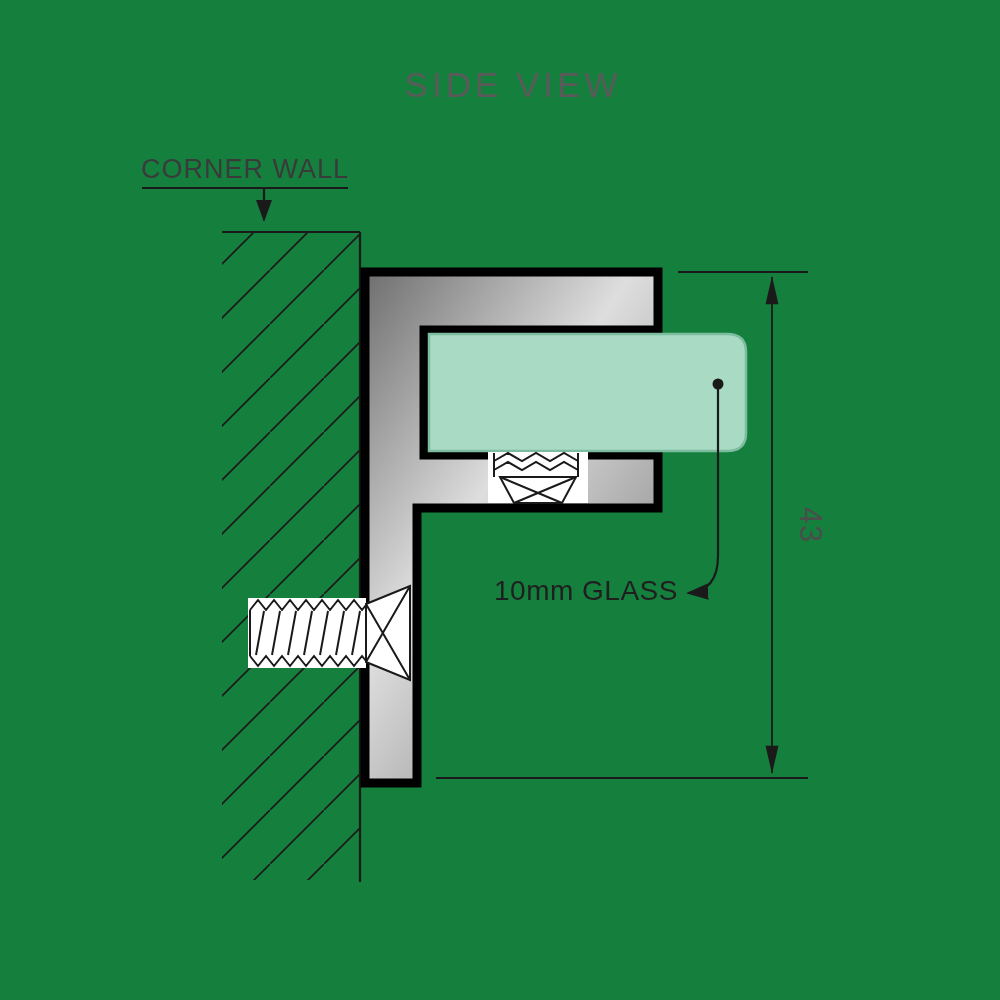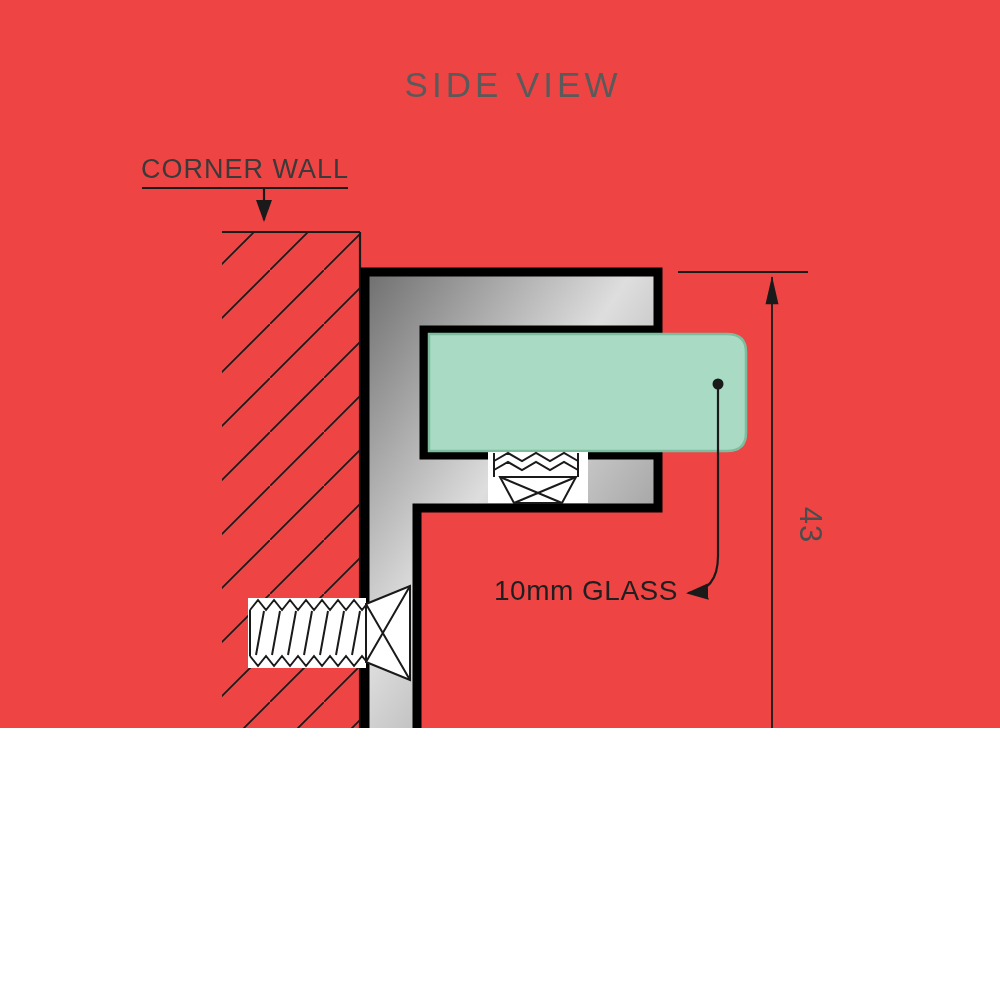--- a/index.html
+++ b/index.html
@@ -1,16 +1,16 @@
 <!DOCTYPE html>
 <html style="--glass-fill: #a9dac4; --glass-border: #7dbd9f; --metal-dark: #6e6e6e; --metal-mid: #a8a8a8; --metal-light: #dedede; --outline: #000000; --line: #1a1a1a; --title-text: #5a5a5a; --wall-label-text: #3a3a3a; --glass-label-text: #1f1f1f; --dim-text: #4c4c4c;"><head>
 <meta charset="utf-8">
 <style>
   html,body{margin:0;padding:0;background:#ffffff;}
-  .canvas{width:1000px;height:728px;background:#ef4444;position:relative;font-family:"Liberation Sans",sans-serif;overflow:hidden;}
+  .canvas{width:1000px;height:1000px;background:#15803d;position:relative;font-family:"Liberation Sans",sans-serif;overflow:hidden;}
   svg{font-family:"Liberation Sans",sans-serif;display:block;}
   .title-text{font-size:35px;letter-spacing:4px;fill:var(--title-text);}
   .wall-label{font-size:27px;letter-spacing:1px;fill:var(--wall-label-text);}
   .glass-label{font-size:28px;letter-spacing:.5px;fill:var(--glass-label-text);}
   .dim-label{font-size:31px;letter-spacing:1px;fill:var(--dim-text);}
   .ln{stroke:var(--line);stroke-width:2.2;fill:none;}
   .ln-thin{stroke:var(--line);stroke-width:1.8;fill:none;}
   .hatch-line{stroke:var(--line);stroke-width:1.7;}
   .bracket{fill:url(#metalGrad);stroke:var(--outline);stroke-width:9;stroke-linejoin:miter;}
   .glass{fill:var(--glass-fill);stroke:var(--glass-border);stroke-width:2.5;}

